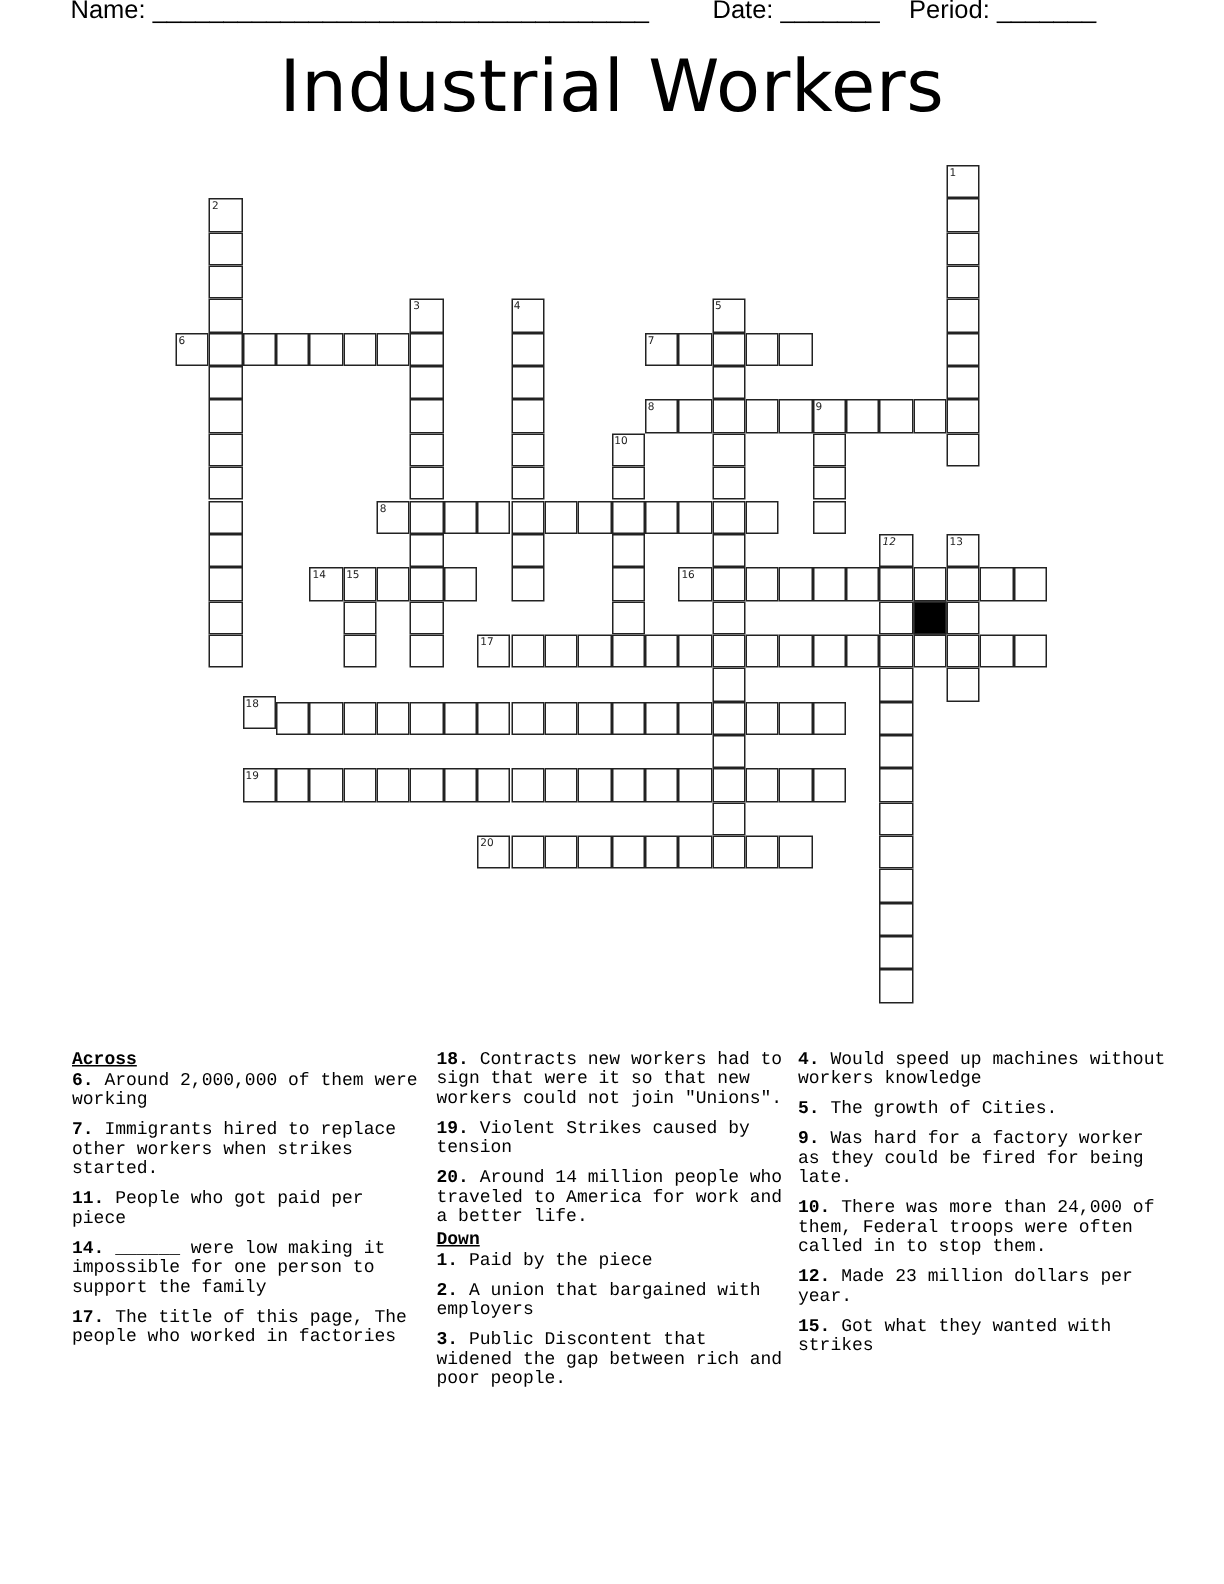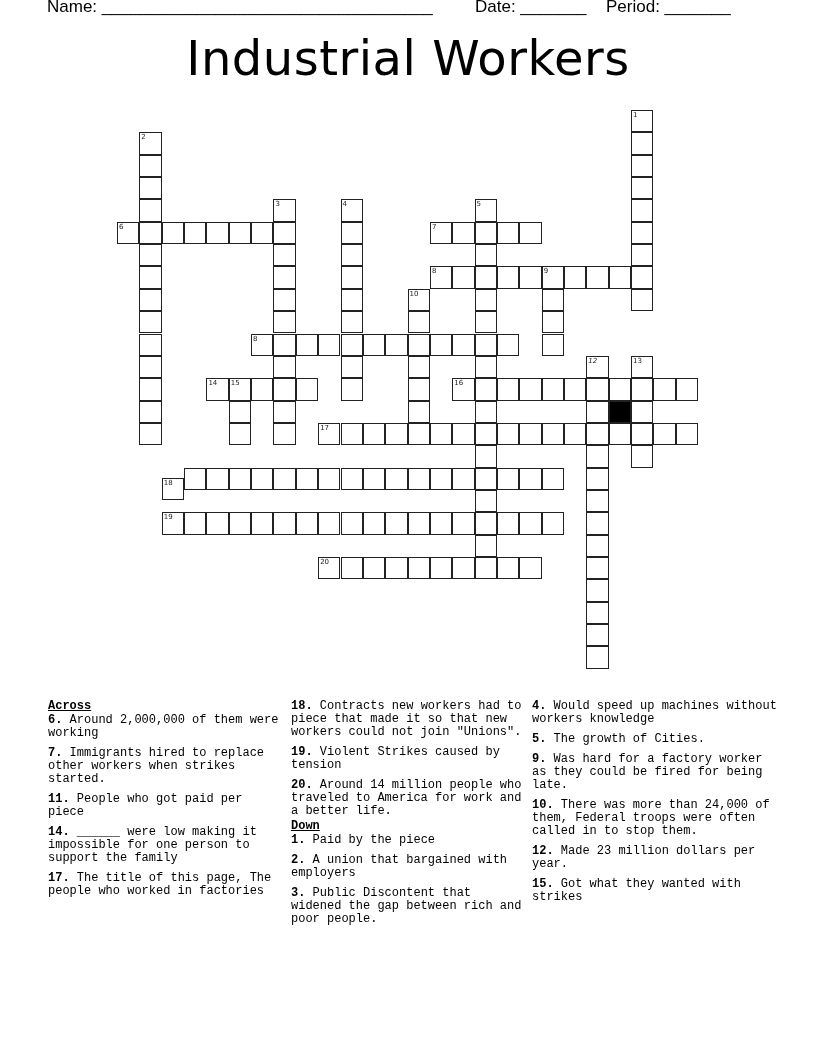--- a/index.html
+++ b/index.html
@@ -197,21 +197,21 @@
     <div class="cell" style="left: 385.2px; top: 422.9px;"></div>
     <div class="cell" style="left: 429.9px; top: 422.9px;"></div>
     <div class="cell" style="left: 452.25px; top: 422.9px;"></div>
     <div class="cell" style="left: 496.95px; top: 422.9px;"></div>
     <div class="cell" style="left: 519.3px; top: 422.9px;"></div>
     <div class="cell" style="left: 541.65px; top: 422.9px;"></div>
     <div class="cell" style="left: 564px; top: 422.9px;"></div>
     <div class="cell" style="left: 608.7px; top: 422.9px;"></div>
     <div class="cell" style="left: 653.4px; top: 422.9px;"></div>
     <div class="cell" style="left: 675.75px; top: 422.9px;"></div>
-    <div class="cell" style="left: 161.7px; top: 478px;">
+    <div class="cell" style="left: 161.7px; top: 464px;">
       <span class="num">18</span>
     </div>
     <div class="cell" style="left: 184.05px; top: 467.6px;"></div>
     <div class="cell" style="left: 206.4px; top: 467.6px;"></div>
     <div class="cell" style="left: 228.75px; top: 467.6px;"></div>
     <div class="cell" style="left: 251.1px; top: 467.6px;"></div>
     <div class="cell" style="left: 273.45px; top: 467.6px;"></div>
     <div class="cell" style="left: 295.8px; top: 467.6px;"></div>
     <div class="cell" style="left: 318.15px; top: 467.6px;"></div>
     <div class="cell" style="left: 340.5px; top: 467.6px;"></div>
@@ -259,21 +259,21 @@
 <div class="clues" style="left:48px; width:235px;">
   <div class="head">Across</div>
   <div class="clue"><b>6.</b><span> Around 2,000,000 of them were working</span></div>
   <div class="clue"><b>7.</b><span> Immigrants hired to replace other workers when strikes started.</span></div>
   <div class="clue"><b>11.</b><span> People who got paid per piece</span></div>
   <div class="clue"><b>14.</b><span> ______ were low making it impossible for one person to support the family</span></div>
   <div class="clue"><b>17.</b><span> The title of this page, The people who worked in factories</span></div>
 </div>
 
 <div class="clues" style="left:291px; width:232px;">
-  <div class="clue"><b>18.</b><span> Contracts new workers had to piece that made it so that new workers could not join "Unions".</span></div>
+  <div class="clue"><b>18.</b><span> Contracts new workers had to sign that were it so that new workers could not join "Unions".</span></div>
   <div class="clue"><b>19.</b><span> Violent Strikes caused by tension</span></div>
   <div class="clue" style="margin-bottom:2px"><b>20.</b><span> Around 14 million people who traveled to America for work and a better life.</span></div>
   <div class="head">Down</div>
   <div class="clue"><b>1.</b><span> Paid by the piece</span></div>
   <div class="clue"><b>2.</b><span> A union that bargained with employers</span></div>
   <div class="clue"><b>3.</b><span> Public Discontent that widened the gap between rich and poor people.</span></div>
 </div>
 
 <div class="clues" style="left:532px; width:245px;">
   <div class="clue"><b>4.</b><span> Would speed up machines without workers knowledge</span></div>

